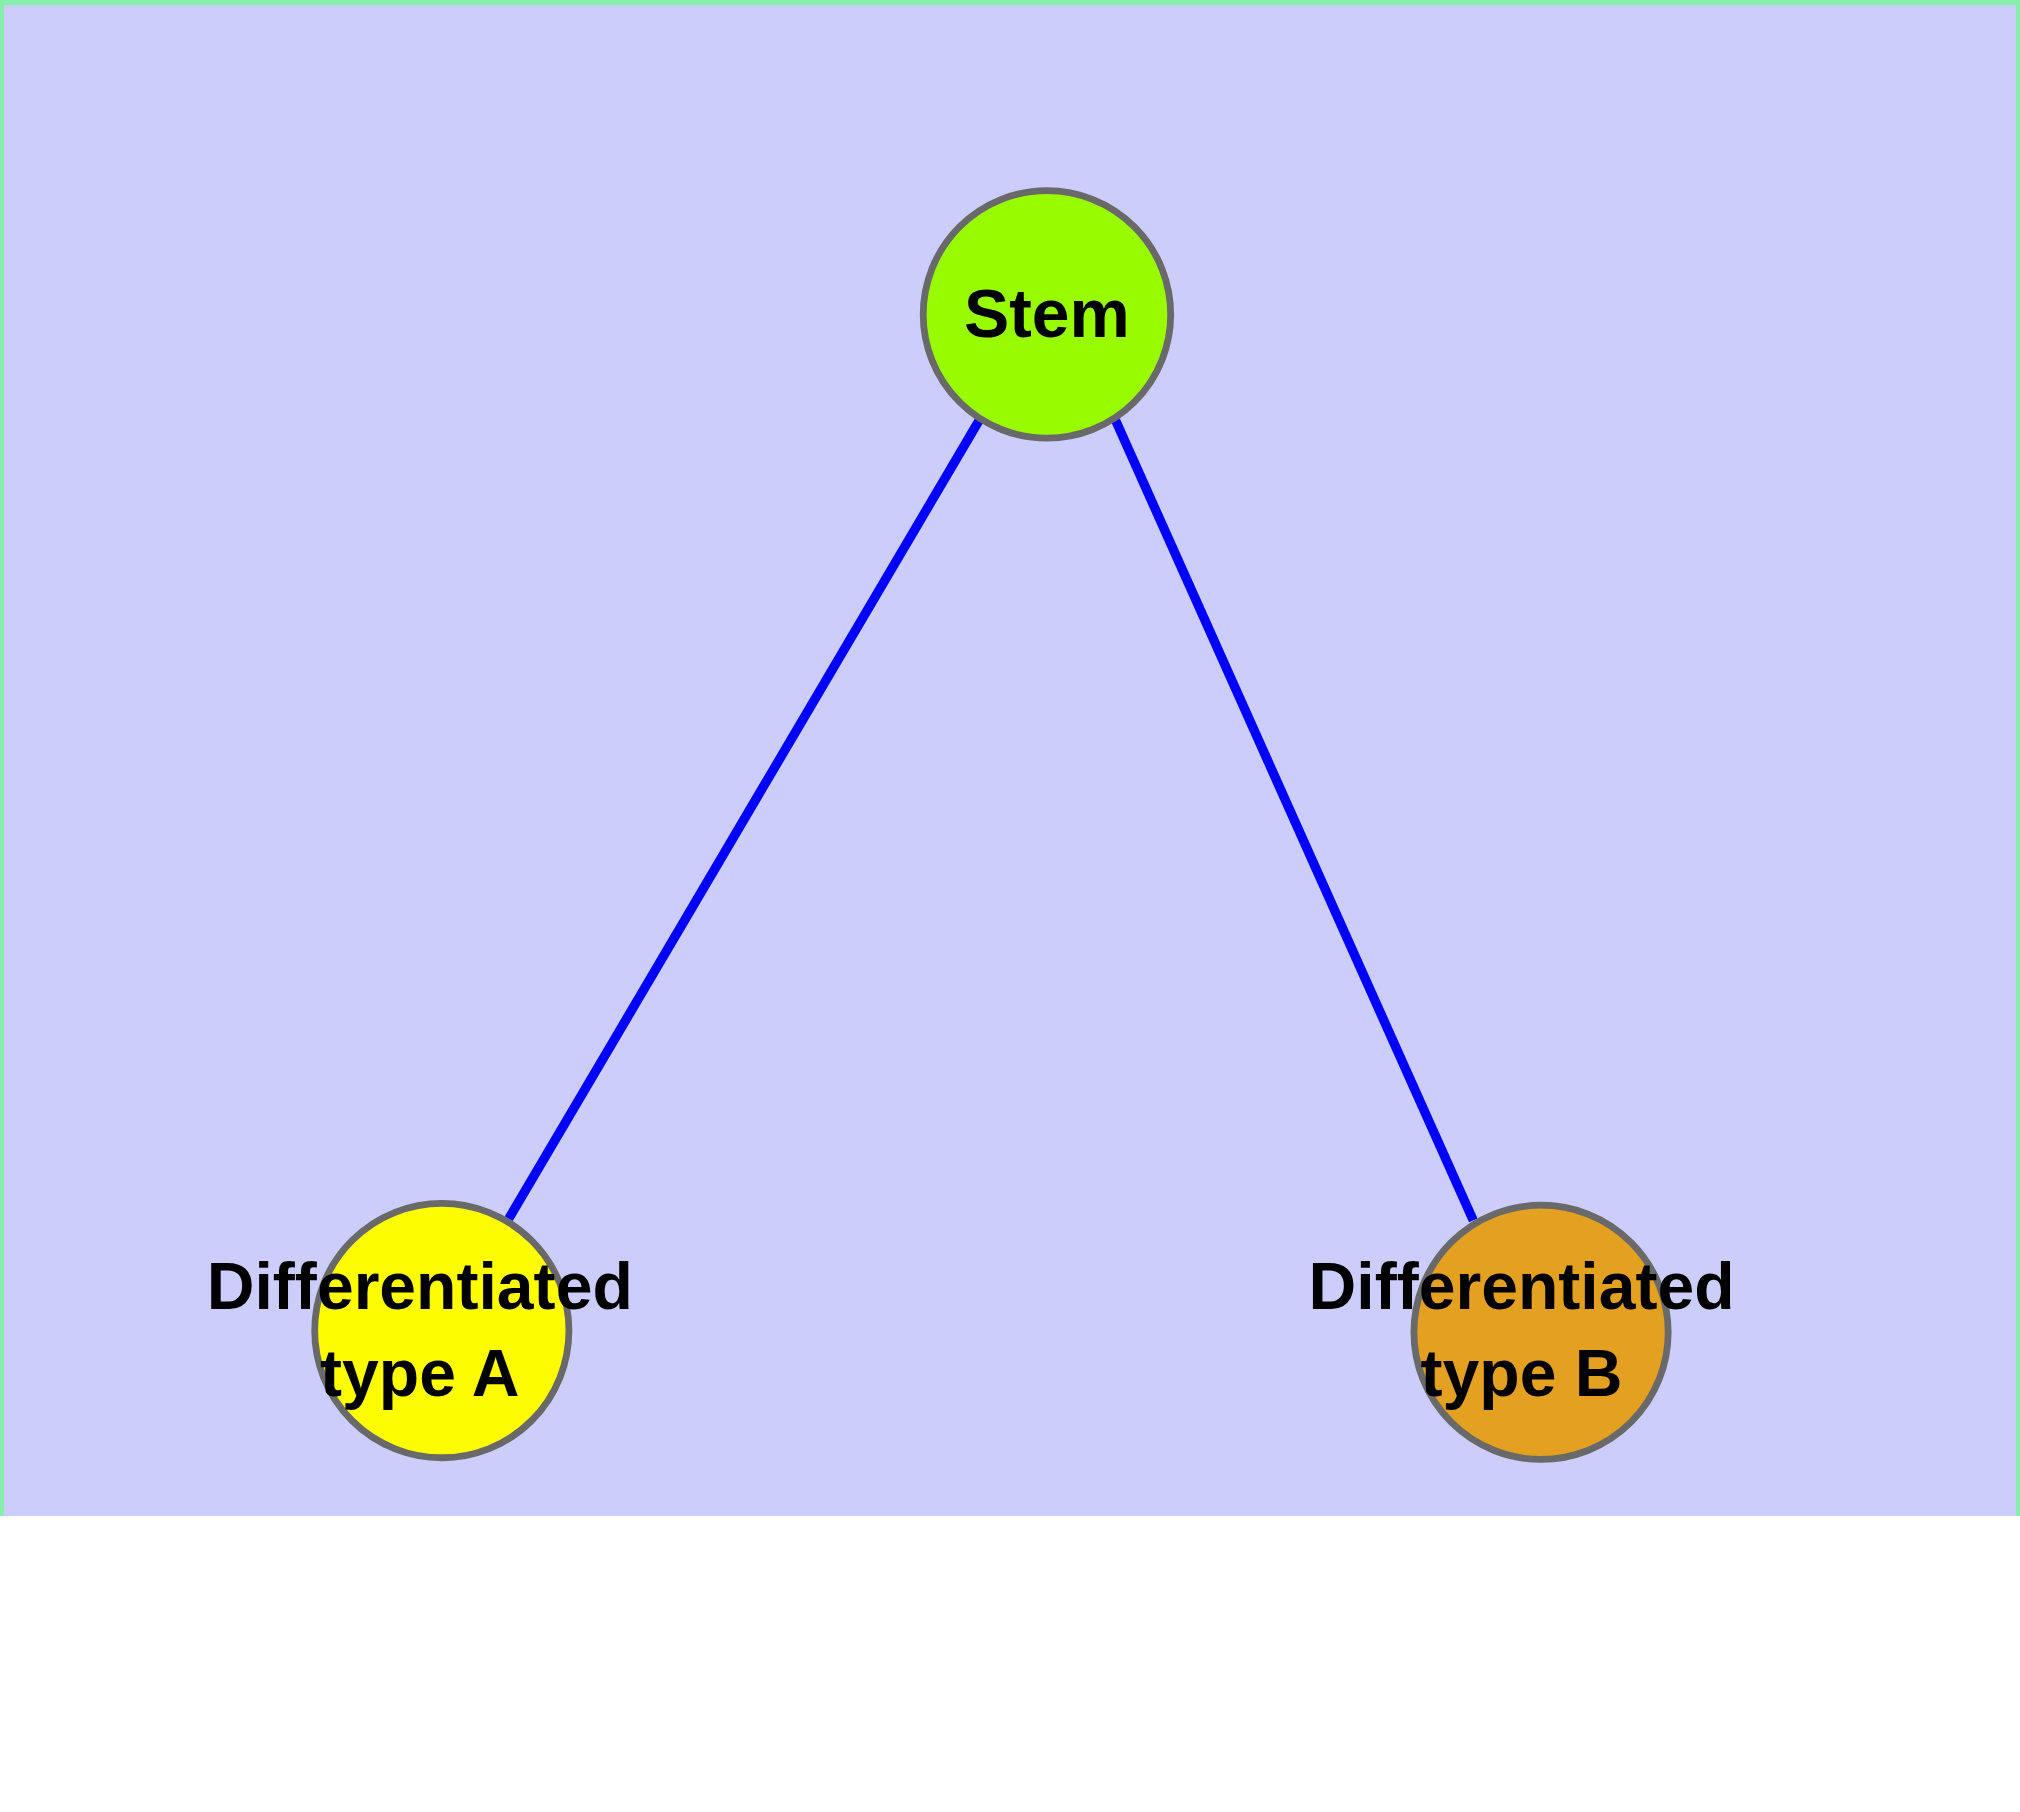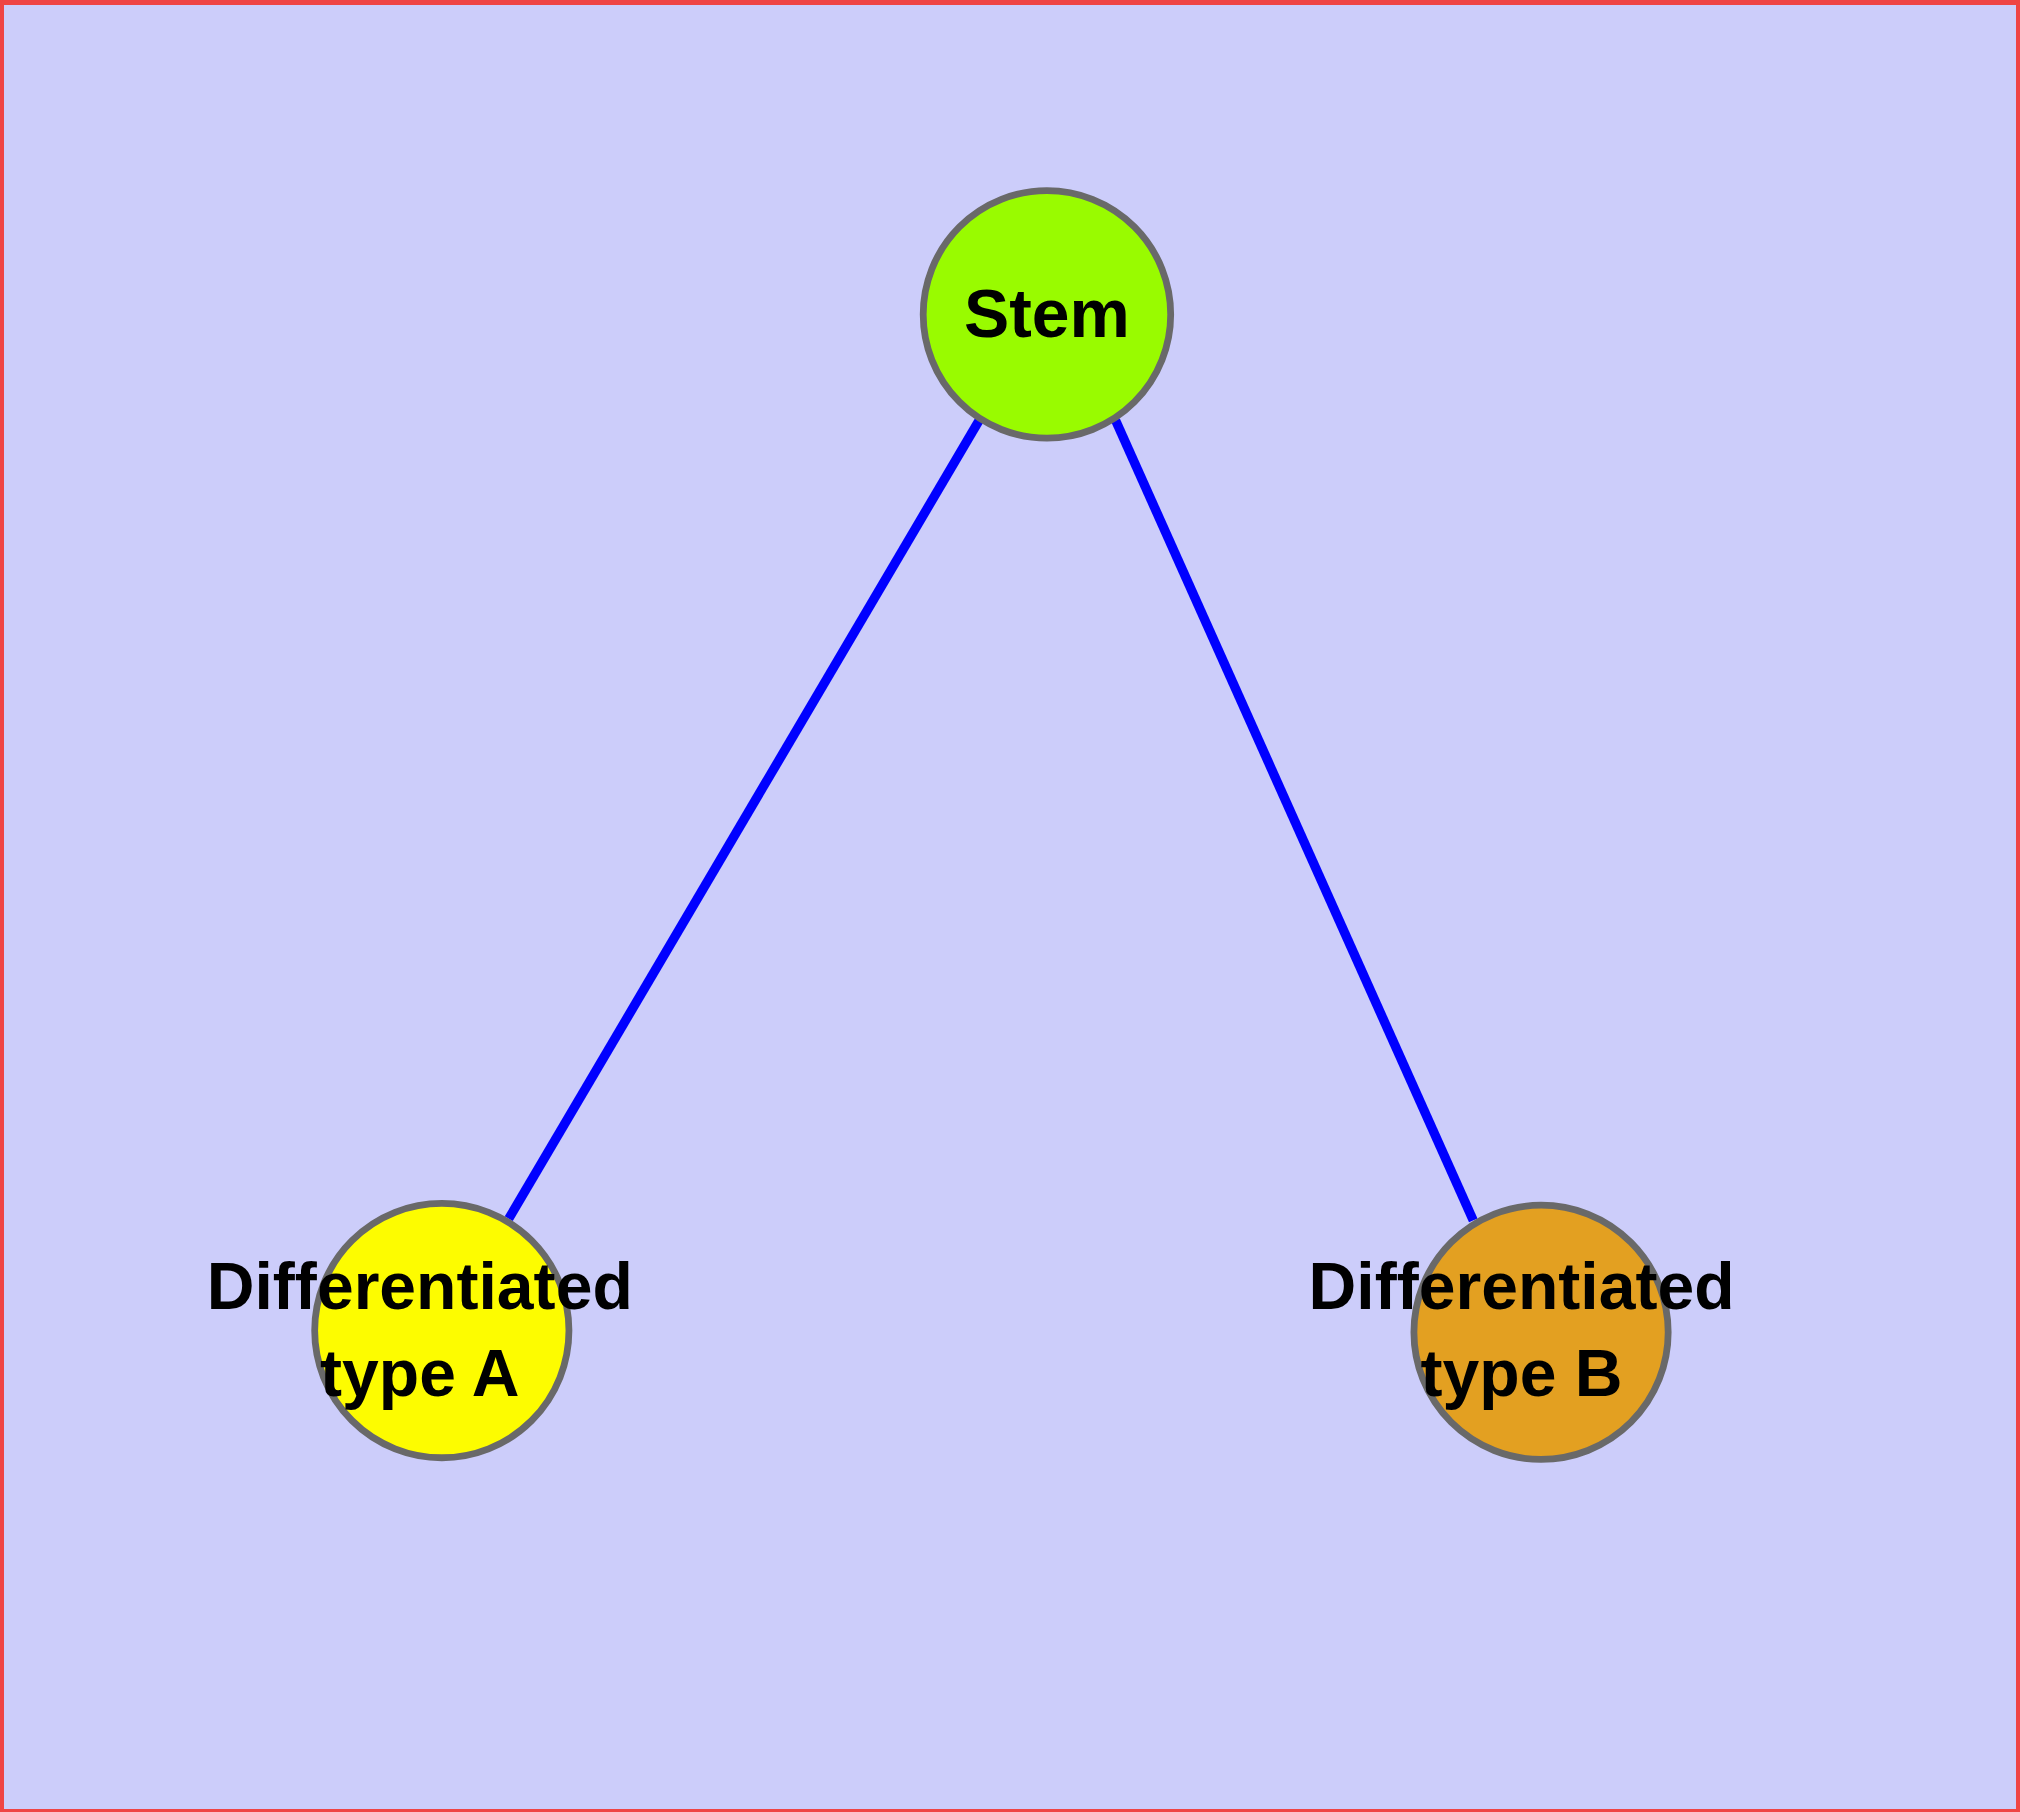--- a/index.html
+++ b/index.html
@@ -7,22 +7,22 @@
     margin: 0;
     padding: 0;
     background: #ffffff;
   }
   body {
     font-family: "Liberation Sans", sans-serif;
   }
   #canvas {
     position: relative;
     width: 2021px;
-    height: 1812px;
-    background: #ef4444;
+    height: 1516px;
+    background: #86efac;
     overflow: hidden;
   }
   #plot-area {
     position: absolute;
     left: 4.2px;
     top: 5.1px;
     width: 2012px;
     height: 1804px;
     background: #cccdfa;
   }

